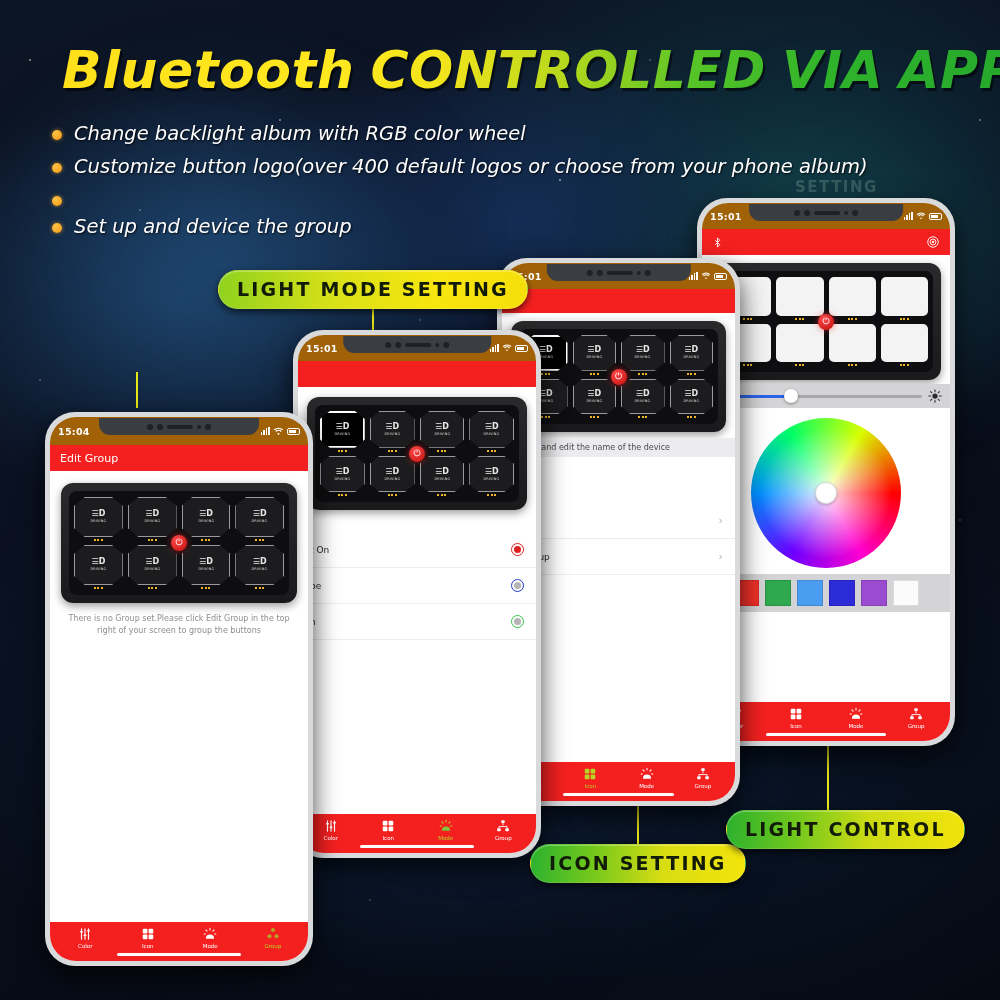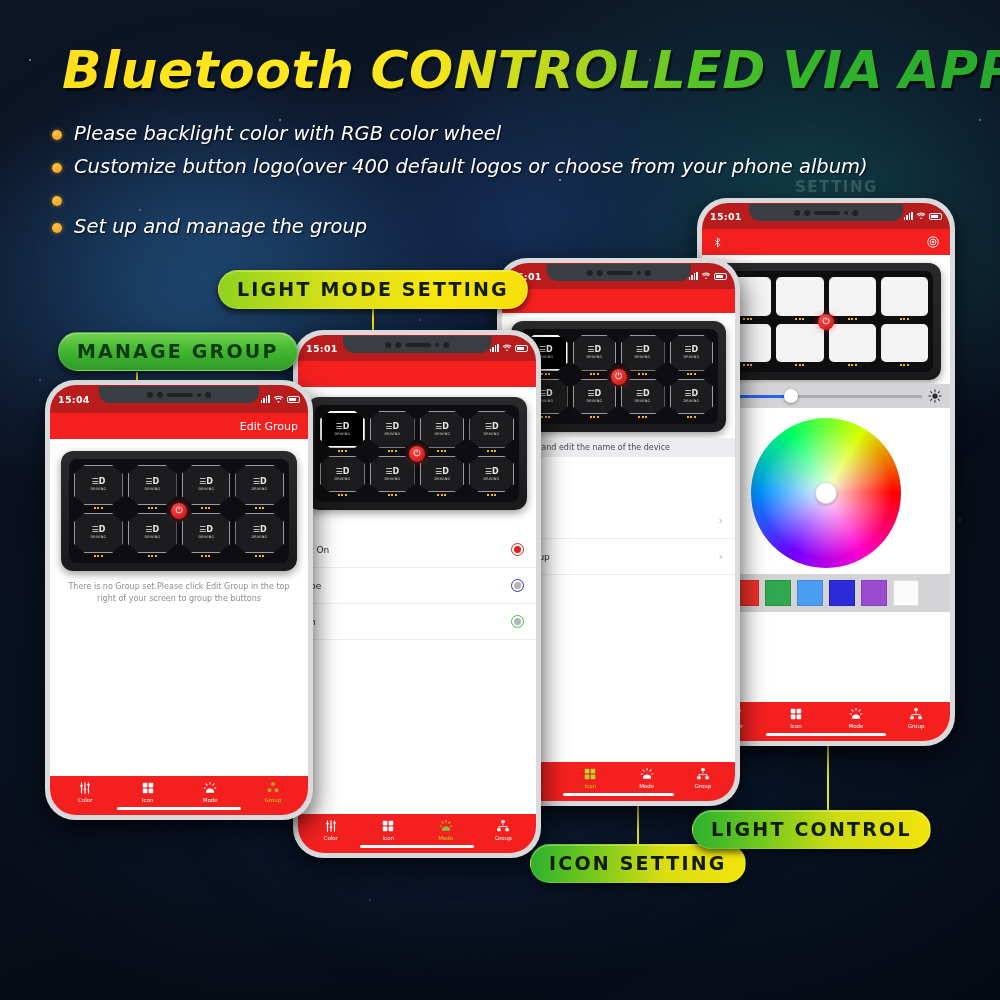--- a/index.html
+++ b/index.html
@@ -141,21 +141,21 @@
   }
   .badge-lightmode {
     left: 218px; top: 270px;
     background: linear-gradient(95deg, #8fd21e 0%, #d9e018 38%, #f7e60d 70%, #f5df0a 100%);
   }
   .badge-iconsetting {
     left: 530px; top: 844px;
     background: linear-gradient(95deg, #2bb12e 0%, #77c91c 30%, #d9dd12 62%, #f3e40b 100%);
   }
   .badge-lightcontrol {
-    left: 692px; top: 810px;
+    left: 726px; top: 810px;
     background: linear-gradient(95deg, #2bb12e 0%, #6ec71e 28%, #cddb14 60%, #f2e30b 100%);
   }
 
   .leader {
     position: absolute;
     width: 2px;
     background: #e9e617;
   }
 
   
@@ -169,21 +169,21 @@
   .phone-inner {
     position: relative;
     width: 100%; height: 100%;
     background: #ffffff;
     border-radius: 26px;
     overflow: hidden;
     display: flex; flex-direction: column;
   }
   .status-bar {
     position: relative;
-    background: #b91c1c;
+    background: #a16207;
     height: 26px;
     flex: 0 0 auto;
     display: flex; align-items: center;
     padding: 0 8px;
   }
   .status-time {
     font-size: 9.5px; font-weight: bold; color: #ffffff;
     font-family: "DejaVu Sans", sans-serif;
     letter-spacing: 0.3px;
   }
@@ -372,21 +372,21 @@
   .tab-icon { width: 14px; height: 14px; display: block; }
   .home-indicator {
     background: #f42020; padding-bottom: 5px;
     display: flex; justify-content: center;
   }
   .home-indicator i {
     display: block; width: 48%; height: 3px; border-radius: 3px; background: #fff;
   }
 
   
-  #phone1 { left: 45px;  top: 380px; width: 268px; height: 440px; z-index: 40; }
+  #phone1 { left: 45px;  top: 412px; width: 268px; height: 554px; z-index: 40; }
   #phone2 { left: 293px; top: 330px; width: 248px; height: 528px; z-index: 30; }
   #phone3 { left: 497px; top: 258px; width: 243px; height: 548px; z-index: 20; }
   #phone4 { left: 697px; top: 198px; width: 258px; height: 548px; z-index: 10; }
 </style>
 </head>
 <body>
 
 <div id="stage">
 
   <div class="bg-base"></div>
@@ -395,32 +395,32 @@
   <div class="bg-neb3"></div>
   <div class="bg-stars"></div>
 
   <div class="headline">
     <span class="sp">Bluetooth</span><span class="sp">CONTROLLED</span><span class="sp">VIA</span><span>APP</span>
   </div>
 
   <div class="bullets">
     <div class="bullet-row">
       <span class="bullet-dot"></span>
-      <span class="bullet-text">Please backlight color with RGB color wheel</span>
+      <span class="bullet-text">Change backlight album with RGB color wheel</span>
     </div>
     <div class="bullet-row">
       <span class="bullet-dot"></span>
       <span class="bullet-text">Customize button logo(over 400 default logos or choose from your phone album)</span>
     </div>
     <div class="bullet-row">
       <span class="bullet-dot"></span>
     </div>
     <div class="bullet-row">
       <span class="bullet-dot"></span>
-      <span class="bullet-text">Set up and manage the group</span>
+      <span class="bullet-text">Set up and device the group</span>
     </div>
   </div>
 
   <div class="watermark">SETTING</div>
 
   <div class="leader" style="left:136px; top:372px; height:36px;"></div>
   <div class="leader" style="left:372px; top:302px; height:40px;"></div>
   <div class="leader" style="left:637px; top:800px; height:78px;"></div>
   <div class="leader" style="left:827px; top:742px; height:68px;"></div>
 
@@ -1014,21 +1014,21 @@
               <i style="height:5px"></i>
               <i style="height:7px"></i>
               <i style="height:8px"></i>
             </span>
           <svg class="tab-icon" style="width:11px;height:11px" viewBox="0 0 24 24">
               <path fill="#fff" d="M12 20l3-4h-6zM5 11l2 2a7 7 0 0110 0l2-2a10 10 0 00-14 0zM1.5 7.5L3.5 9.5a13 13 0 0117 0l2-2a16 16 0 00-21 0z"></path>
             </svg>
           <span class="si-bat"></span>
         </div>
       </div>
-      <div class="app-header" style="height:26px; justify-content:flex-end">
+      <div class="app-header" style="height:26px; justify-content:flex-start">
         <span class="app-header-title">Edit Group</span>
       </div>
       <div class="screen-body">
         <div style="padding:12px 11px 0">
           <div class="panel">
             <div class="panel-screen">
               <div class="btn-grid">
                 <div class="sw-cell">
                     <div class="sw-btn">
                       <span class="sw-ico">☰D</span>
@@ -1168,18 +1168,17 @@
             </svg>
           <span class="tab-label">Group</span>
         </div>
       </div>
       <div class="home-indicator">
           <i></i>
         </div>
     </div>
   </div>
 
-  <div class="badge badge-manage" style="z-index:60">MANAGE GROUP</div>
   <div class="badge badge-lightmode" style="z-index:60">LIGHT MODE SETTING</div>
   <div class="badge badge-iconsetting" style="z-index:60">ICON SETTING</div>
   <div class="badge badge-lightcontrol" style="z-index:60">LIGHT CONTROL</div>
 
 </div>
 
 </body></html>

